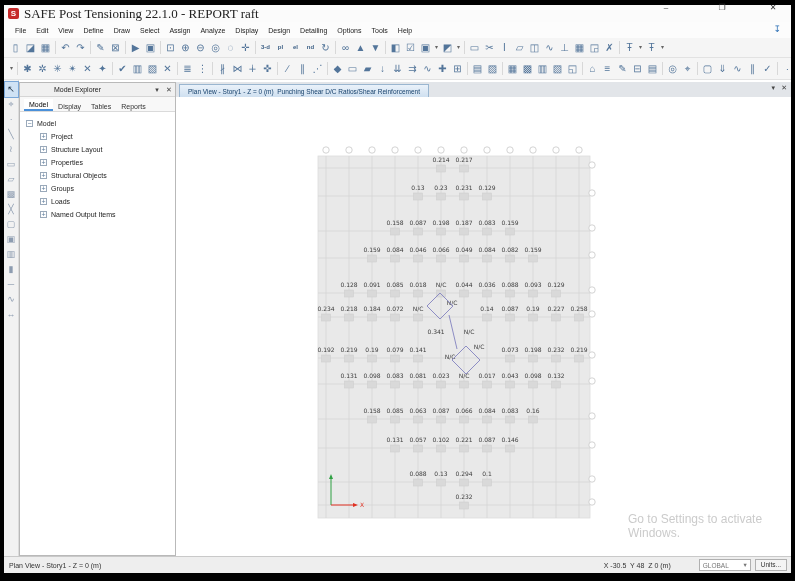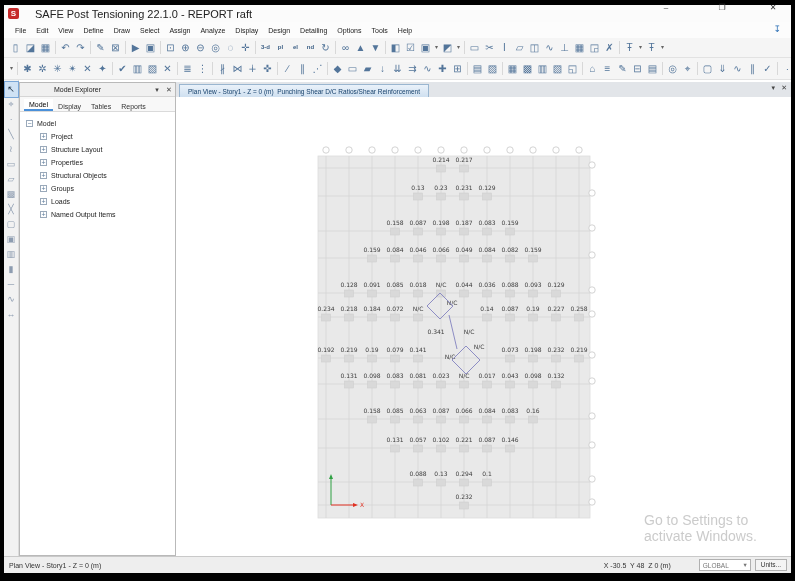--- a/index.html
+++ b/index.html
@@ -4,21 +4,21 @@
 <style>
   * { margin:0; padding:0; box-sizing:border-box; }
   html,body { width:795px; height:581px; }
   body { font-family:"Liberation Sans", sans-serif; }
   .screen { position:relative; width:795px; height:581px; background:#000; overflow:hidden; }
   .window { position:absolute; left:4px; top:5px; width:787px; height:568px; background:#fff; }
 
   
   .titlebar { position:absolute; left:4px; top:5px; width:787px; height:17px; background:#fbfbfb; display:flex; align-items:center; }
   .appicon { width:11px; height:11px; margin-left:4px; background:#c62b2b; color:#fff; font-size:8px; font-weight:bold; text-align:center; line-height:11px; border-radius:2px; }
-  .title-text { font-size:11px; color:#222; margin-left:16px; }
+  .title-text { font-size:13px; color:#222; margin-left:5px;font-family:Liberation Serif, serif; }
   .winctl { position:absolute; top:3px; font-size:8px; color:#333; width:16px; text-align:center; cursor:default; }
   .ctl-min { left:658px; } .ctl-rst { left:714px; } .ctl-cls { left:765px; }
 
   
   .menubar { position:absolute; left:4px; top:22px; width:787px; height:16px; background:#fcfcfc; display:flex; align-items:center; padding-left:6px; }
   .menu-item { font-size:7px; color:#222; padding:2px 5px; }
   .download-ic { position:absolute; right:10px; top:2px; color:#2b6fb5; font-size:9px; }
 
   
   .tbrow { position:absolute; left:4px; background:#f5f5f5; display:flex; align-items:center; padding-left:4px; border-bottom:1px solid #e2e2e2; overflow:hidden; }
@@ -53,21 +53,21 @@
   .view-tab { height:13px; margin-left:3px; background:linear-gradient(#eaf2fa,#cfe0f0); border:1px solid #9ab6d0; border-bottom:none; display:flex; align-items:center; padding:0 8px; }
   .view-tab-label { font-size:6.5px; color:#15406b; white-space:pre; }
   .tabbar-ctls { position:absolute; right:4px; top:2px; display:flex; gap:6px; }
   .tabbar-ctls span { font-size:7px; color:#444; }
 
   
   .viewarea { position:absolute; left:176px; top:97px; width:615px; height:459px; background:#fff; }
   svg text { font-family:"DejaVu Sans", sans-serif; font-size:6px; fill:#3d3d3d; text-anchor:middle; }
   .watermark { position:absolute; left:452px; top:412px; color:#c2c2c2; }
   .wm1 { font-size:12.5px; }
-  .wm2 { font-size:14px; color:#cbcbcb; margin-top:3px;margin-left:16px; }
+  .wm2 { font-size:12px; color:#cbcbcb; margin-top:3px; }
 
   
   .statusbar { position:absolute; left:4px; top:556px; width:787px; height:17px; background:#eeeeee; border-top:1px solid #c9c9c9; display:flex; align-items:center; }
   .sb-left { font-size:7px; color:#333; margin-left:5px; flex:1; }
   .sb-coords { font-size:7px; color:#333; white-space:pre; margin-right:28px; }
   .sb-csys { width:52px; height:12px; background:#fff; border:1px solid #b0b0b0; font-size:6.5px; color:#777; display:flex; align-items:center; justify-content:space-between; padding:0 3px; margin-right:4px; }
   .sb-units { height:12px; background:#f4f4f4; border:1px solid #b0b0b0; font-size:6.5px; color:#333; padding:1px 5px; margin-right:4px; }
 </style>
 </head>
 <body>

